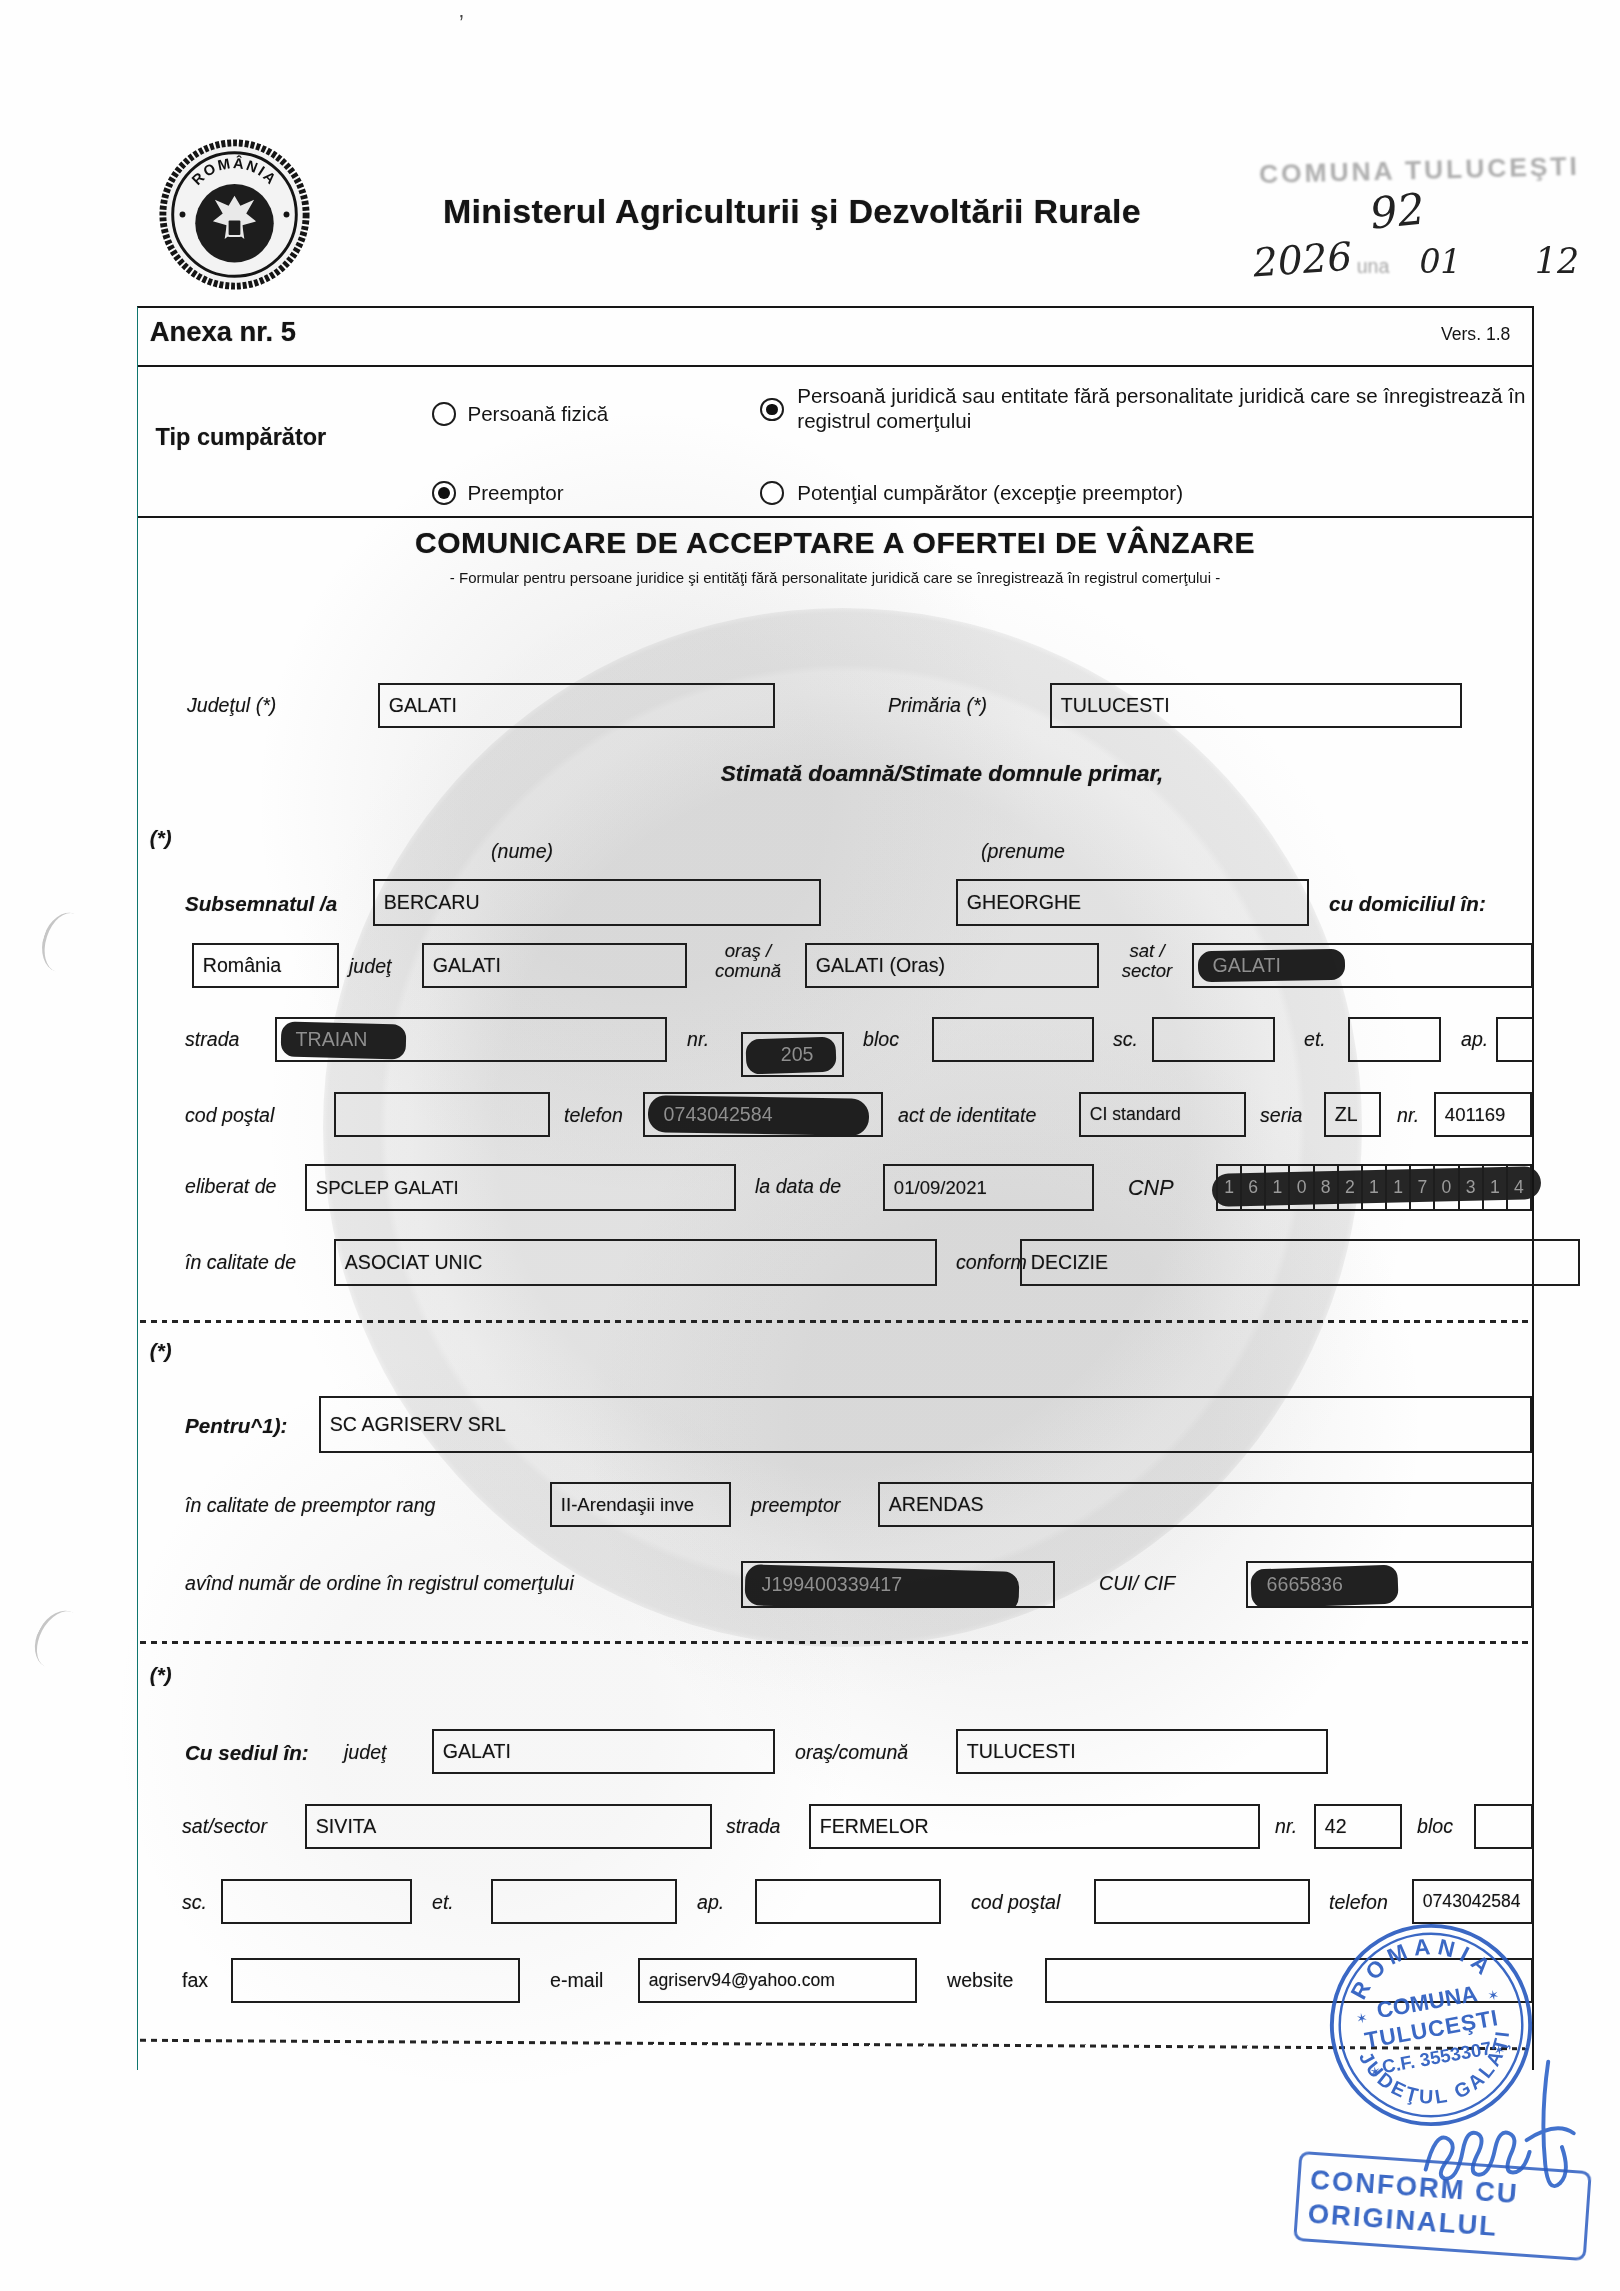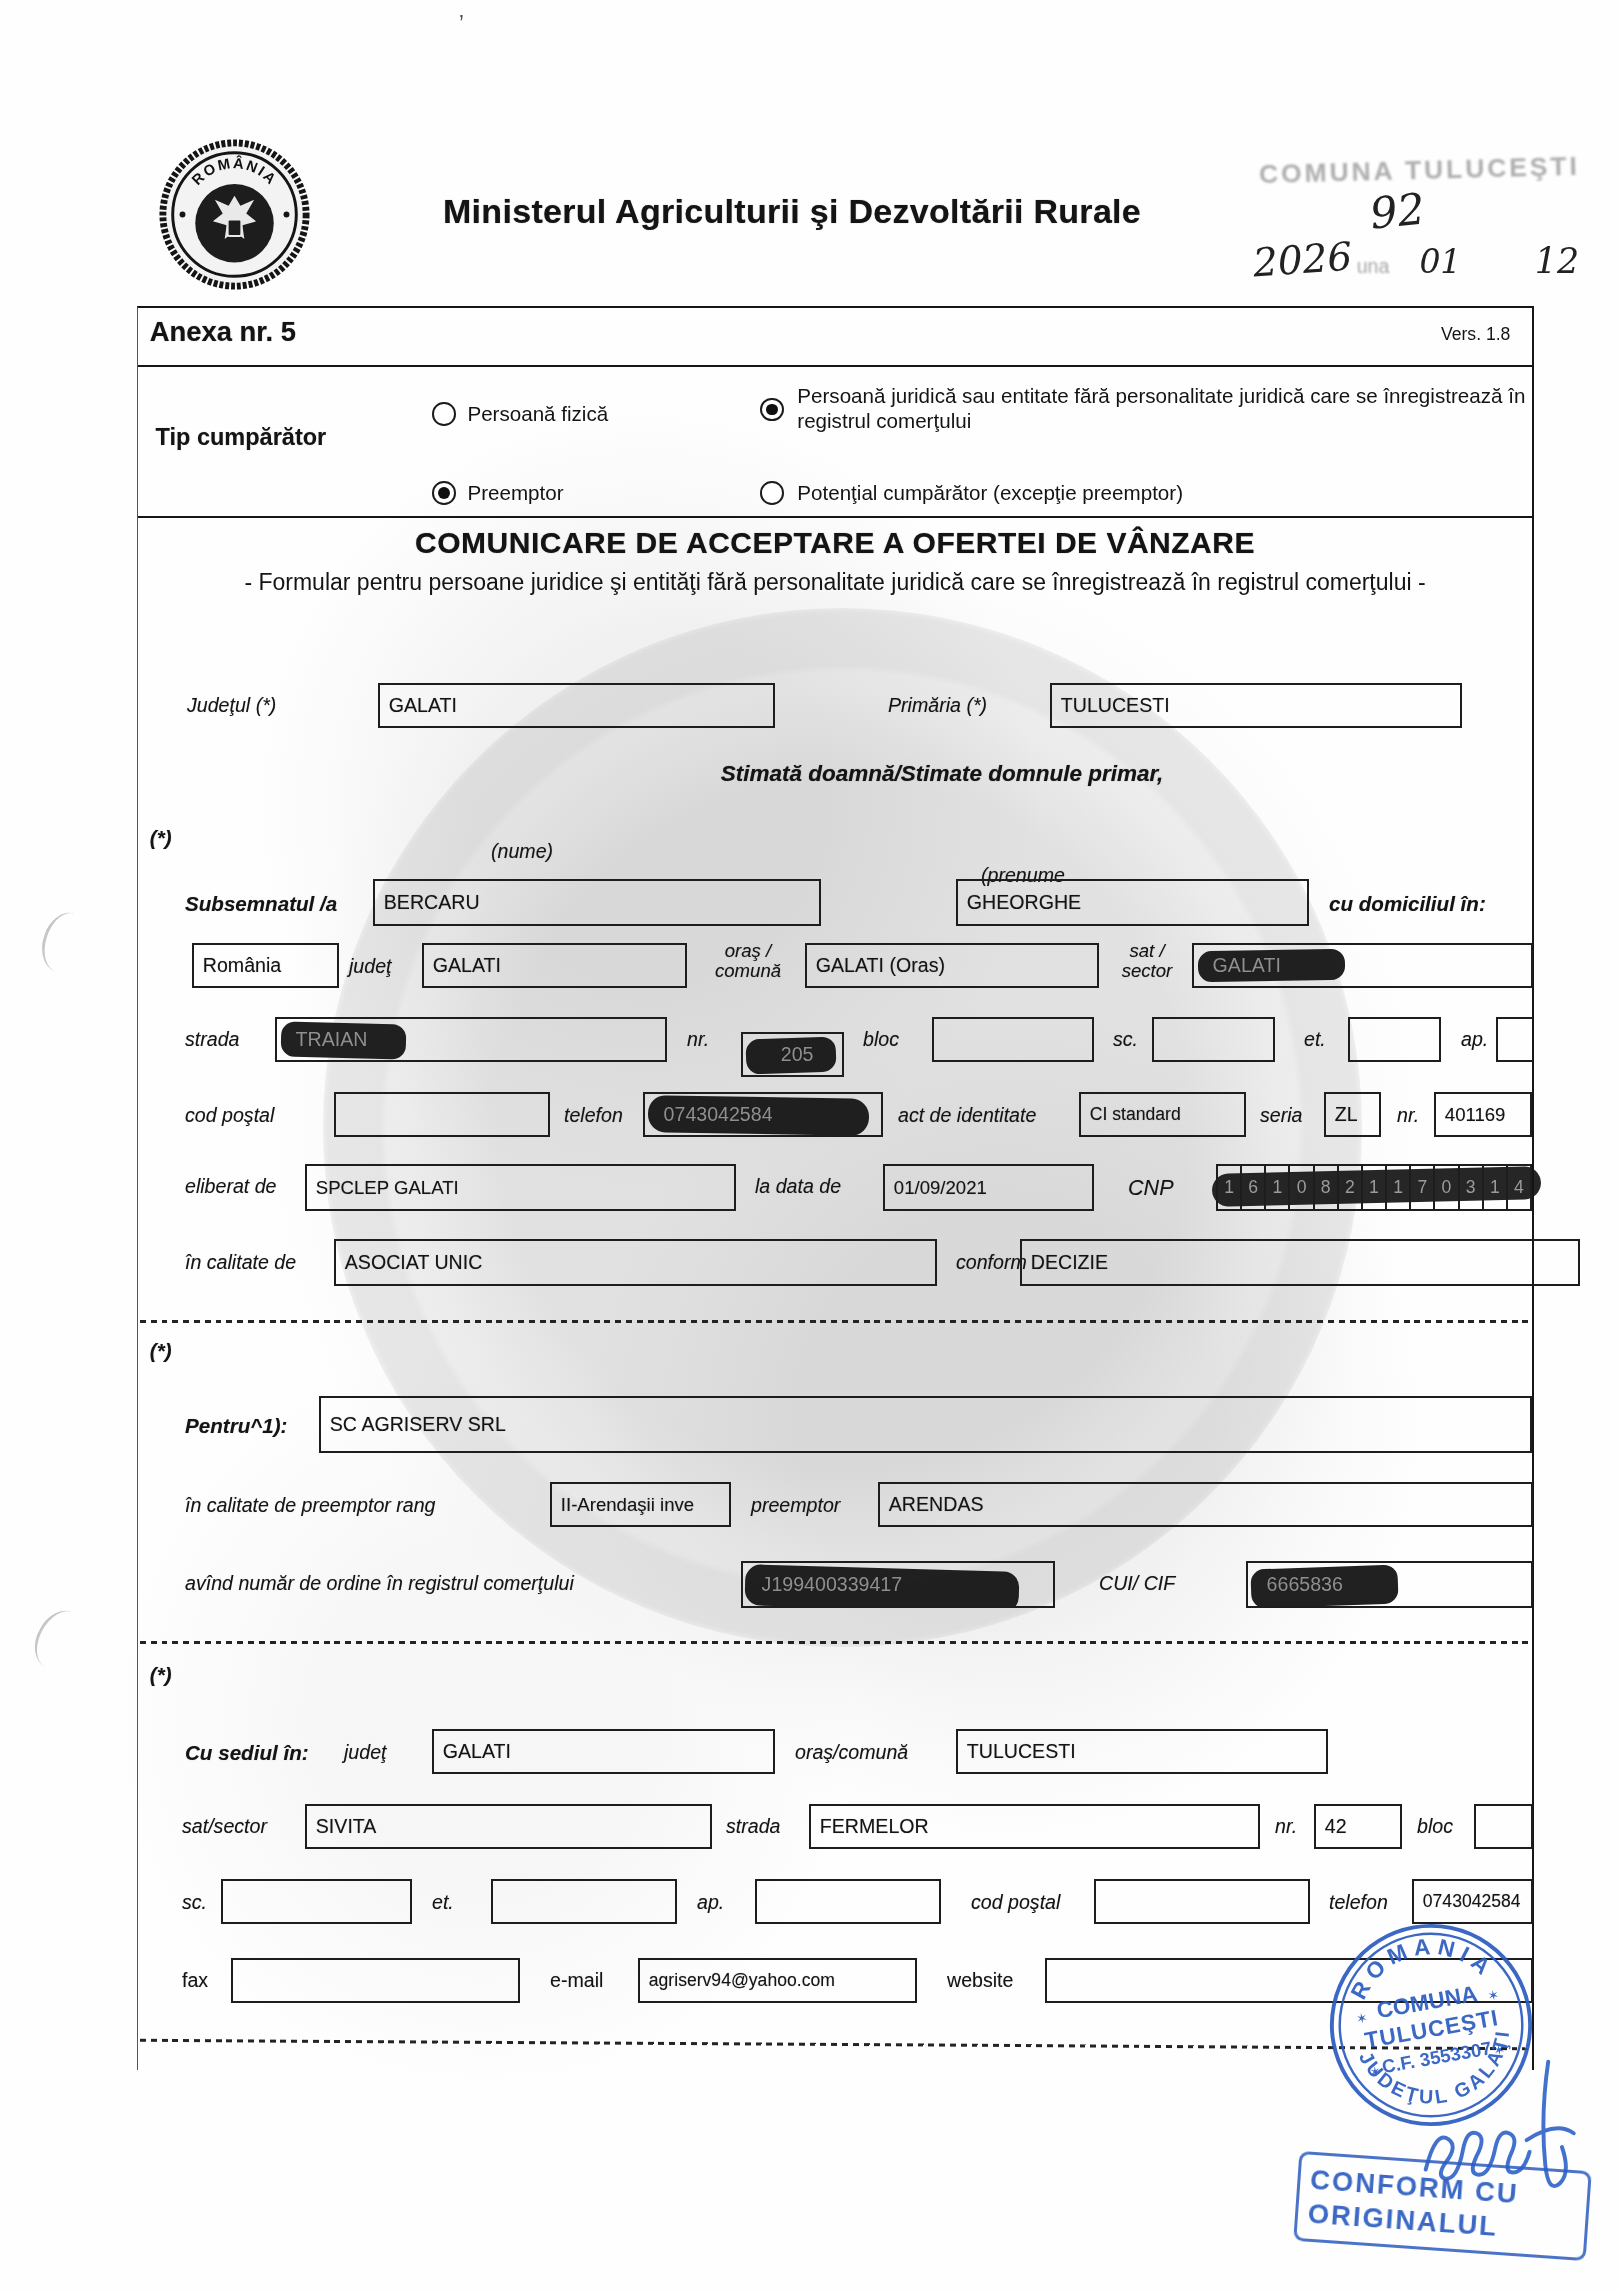--- a/index.html
+++ b/index.html
@@ -101,36 +101,36 @@
       <span class="radio on"></span>
       <span style="font-size:20.6px;">Preemptor</span>
     </div>
     <div class="row" style="left:622px;top:173px;gap:13.7px;">
       <span class="radio"></span>
       <span style="font-size:20.6px;">Potenţial cumpărător (excepţie preemptor)</span>
     </div>
     <div class="hline" style="top:208px;"></div>
 
     <div class="abs" style="left:0;top:218px;width:100%;text-align:center;font-size:30px;font-weight:bold;letter-spacing:0.5px;text-shadow:0 0 1px rgba(0,0,0,.55);">COMUNICARE DE ACCEPTARE A OFERTEI DE VÂNZARE</div>
-    <div class="abs" style="left:0;top:261px;width:100%;text-align:center;font-size:23px;">- Formular pentru persoane juridice şi entităţi fără personalitate juridică care se înregistrează în registrul comerţului -</div>
+    <div class="abs" style="left:0;top:261px;width:100%;text-align:center;font-size:15px;">- Formular pentru persoane juridice şi entităţi fără personalitate juridică care se înregistrează în registrul comerţului -</div>
 
     <span class="abs lbl" style="left:49px;top:386px;">Judeţul (*)</span>
     <div class="box" style="left:240px;top:375px;width:397px;">
         <span>GALATI</span>
       </div>
     <span class="abs lbl" style="left:750px;top:386px;">Primăria (*)</span>
     <div class="box" style="left:912px;top:375px;width:412px;">
         <span>TULUCESTI</span>
       </div>
 
     <div class="abs" style="left:505px;top:453px;width:598px;text-align:center;font-size:22.5px;font-weight:bold;font-style:italic;text-shadow:0 0 1px rgba(0,0,0,.5);">Stimată doamnă/Stimate domnule primar,</div>
 
     <span class="abs lbl-b" style="left:11.8px;top:518px;">(*)</span>
     <span class="abs lbl" style="left:353px;top:532px;">(nume)</span>
-    <span class="abs lbl" style="left:843px;top:532px;margin-top:24px;">(prenume</span>
+    <span class="abs lbl" style="left:843px;top:532px;">(prenume</span>
 
     <span class="abs lbl-b" style="left:47px;top:584px;">Subsemnatul /a</span>
     <div class="box" style="left:235px;top:571px;width:448px;height:47px;">
         <span>BERCARU</span>
       </div>
     <div class="box" style="left:818px;top:571px;width:353px;height:47px;">
         <span>GHEORGHE</span>
       </div>
     <span class="abs lbl-b" style="left:1191px;top:584px;">cu domiciliul în:</span>
 

